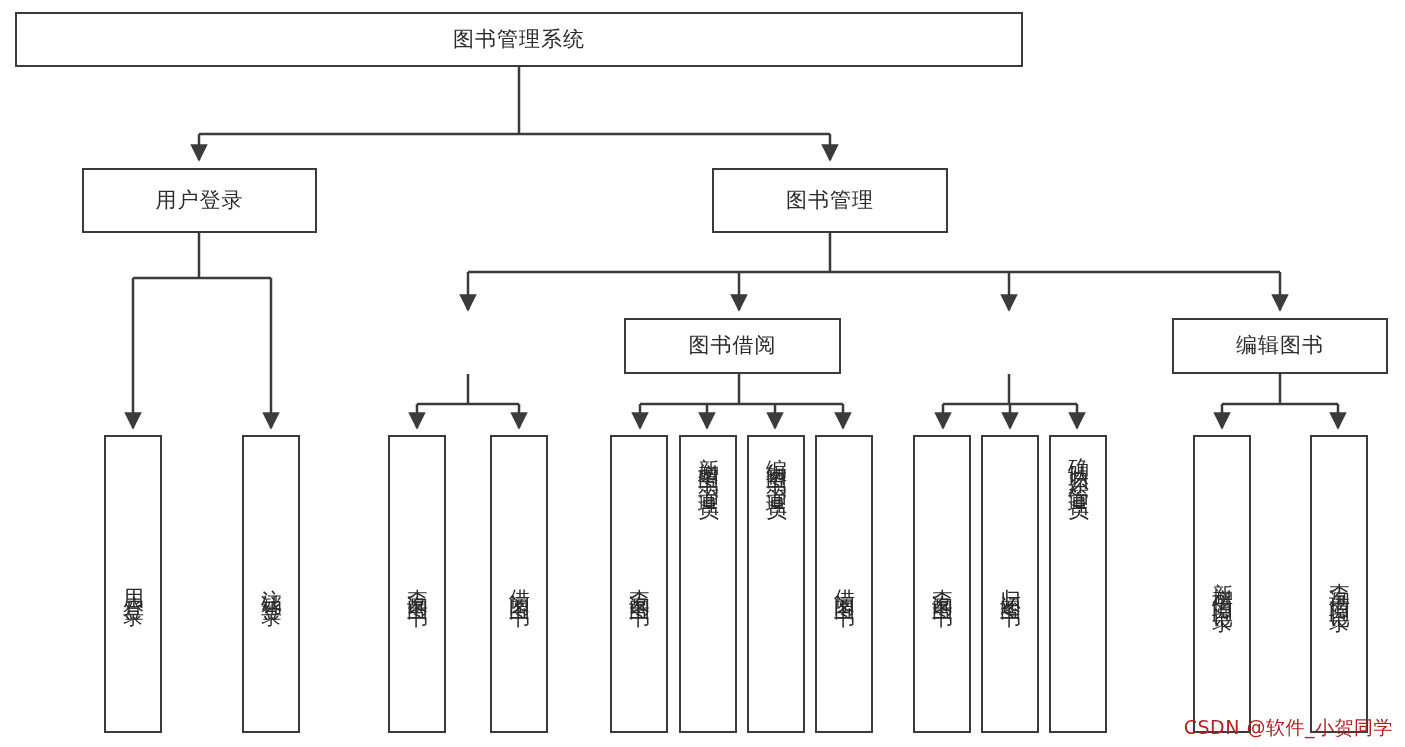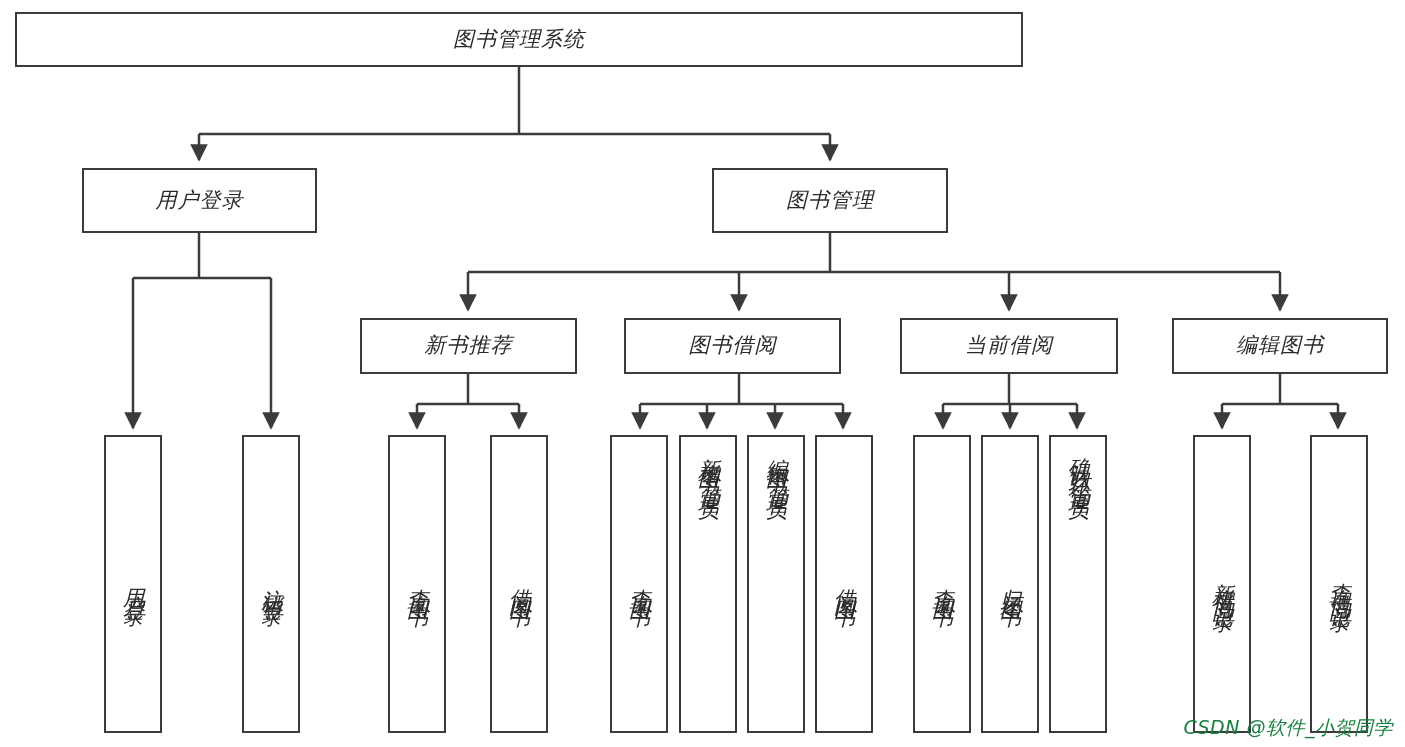--- a/index.html
+++ b/index.html
@@ -12,21 +12,20 @@
     height: 747px;
     font-family: "DejaVu Sans", "Liberation Sans", sans-serif;
     position: relative;
     overflow: hidden;
   }
   #diagram-root {
     position: absolute;
     left: 0; top: 0;
     width: 1405px;
     height: 747px;
-    font-style: italic;
   }
   .node-box {
     position: absolute;
     box-sizing: border-box;
     background: #ffffff;
     border: 2.5px solid #3b3b3b;
     display: flex;
     align-items: center;
     justify-content: center;
     overflow: hidden;
@@ -62,21 +61,21 @@
     left: 0; top: 0;
     width: 1405px;
     height: 747px;
     pointer-events: none;
   }
   #watermark {
     position: absolute;
     right: 12px;
     bottom: 6px;
     font-size: 19px;
-    color: #15803d;
+    color: #b91c1c;
     white-space: nowrap;
     letter-spacing: 0.5px;
   }
 </style>
 </head>
 <body>
 
 <div id="diagram-root">
 
   <svg id="wires" viewBox="0 0 1405 747" xmlns="http://www.w3.org/2000/svg">
@@ -133,28 +132,22 @@
     <span class="node-label-h">图书管理系统</span>
   </div>
 
   <div class="node-box" style="left:82px; top:168px; width:235px; height:65px;">
     <span class="node-label-h">用户登录</span>
   </div>
   <div class="node-box" style="left:712px; top:168px; width:236px; height:65px;">
     <span class="node-label-h">图书管理</span>
   </div>
 
-  <div class="node-box" style="left:360px; top:318px; width:217px; height:56px;">
-    <span class="node-label-h">新书推荐</span>
-  </div>
   <div class="node-box" style="left:624px; top:318px; width:217px; height:56px;">
     <span class="node-label-h">图书借阅</span>
-  </div>
-  <div class="node-box" style="left:900px; top:318px; width:218px; height:56px;">
-    <span class="node-label-h">当前借阅</span>
   </div>
   <div class="node-box" style="left:1172px; top:318px; width:216px; height:56px;">
     <span class="node-label-h">编辑图书</span>
   </div>
 
   <div class="node-box vertical mid" style="left:104px; top:435px; width:58px; height:298px;">
     <span class="node-label-v">用户登录</span>
   </div>
   <div class="node-box vertical mid" style="left:242px; top:435px; width:58px; height:298px;">
     <span class="node-label-v">注销登录</span>

